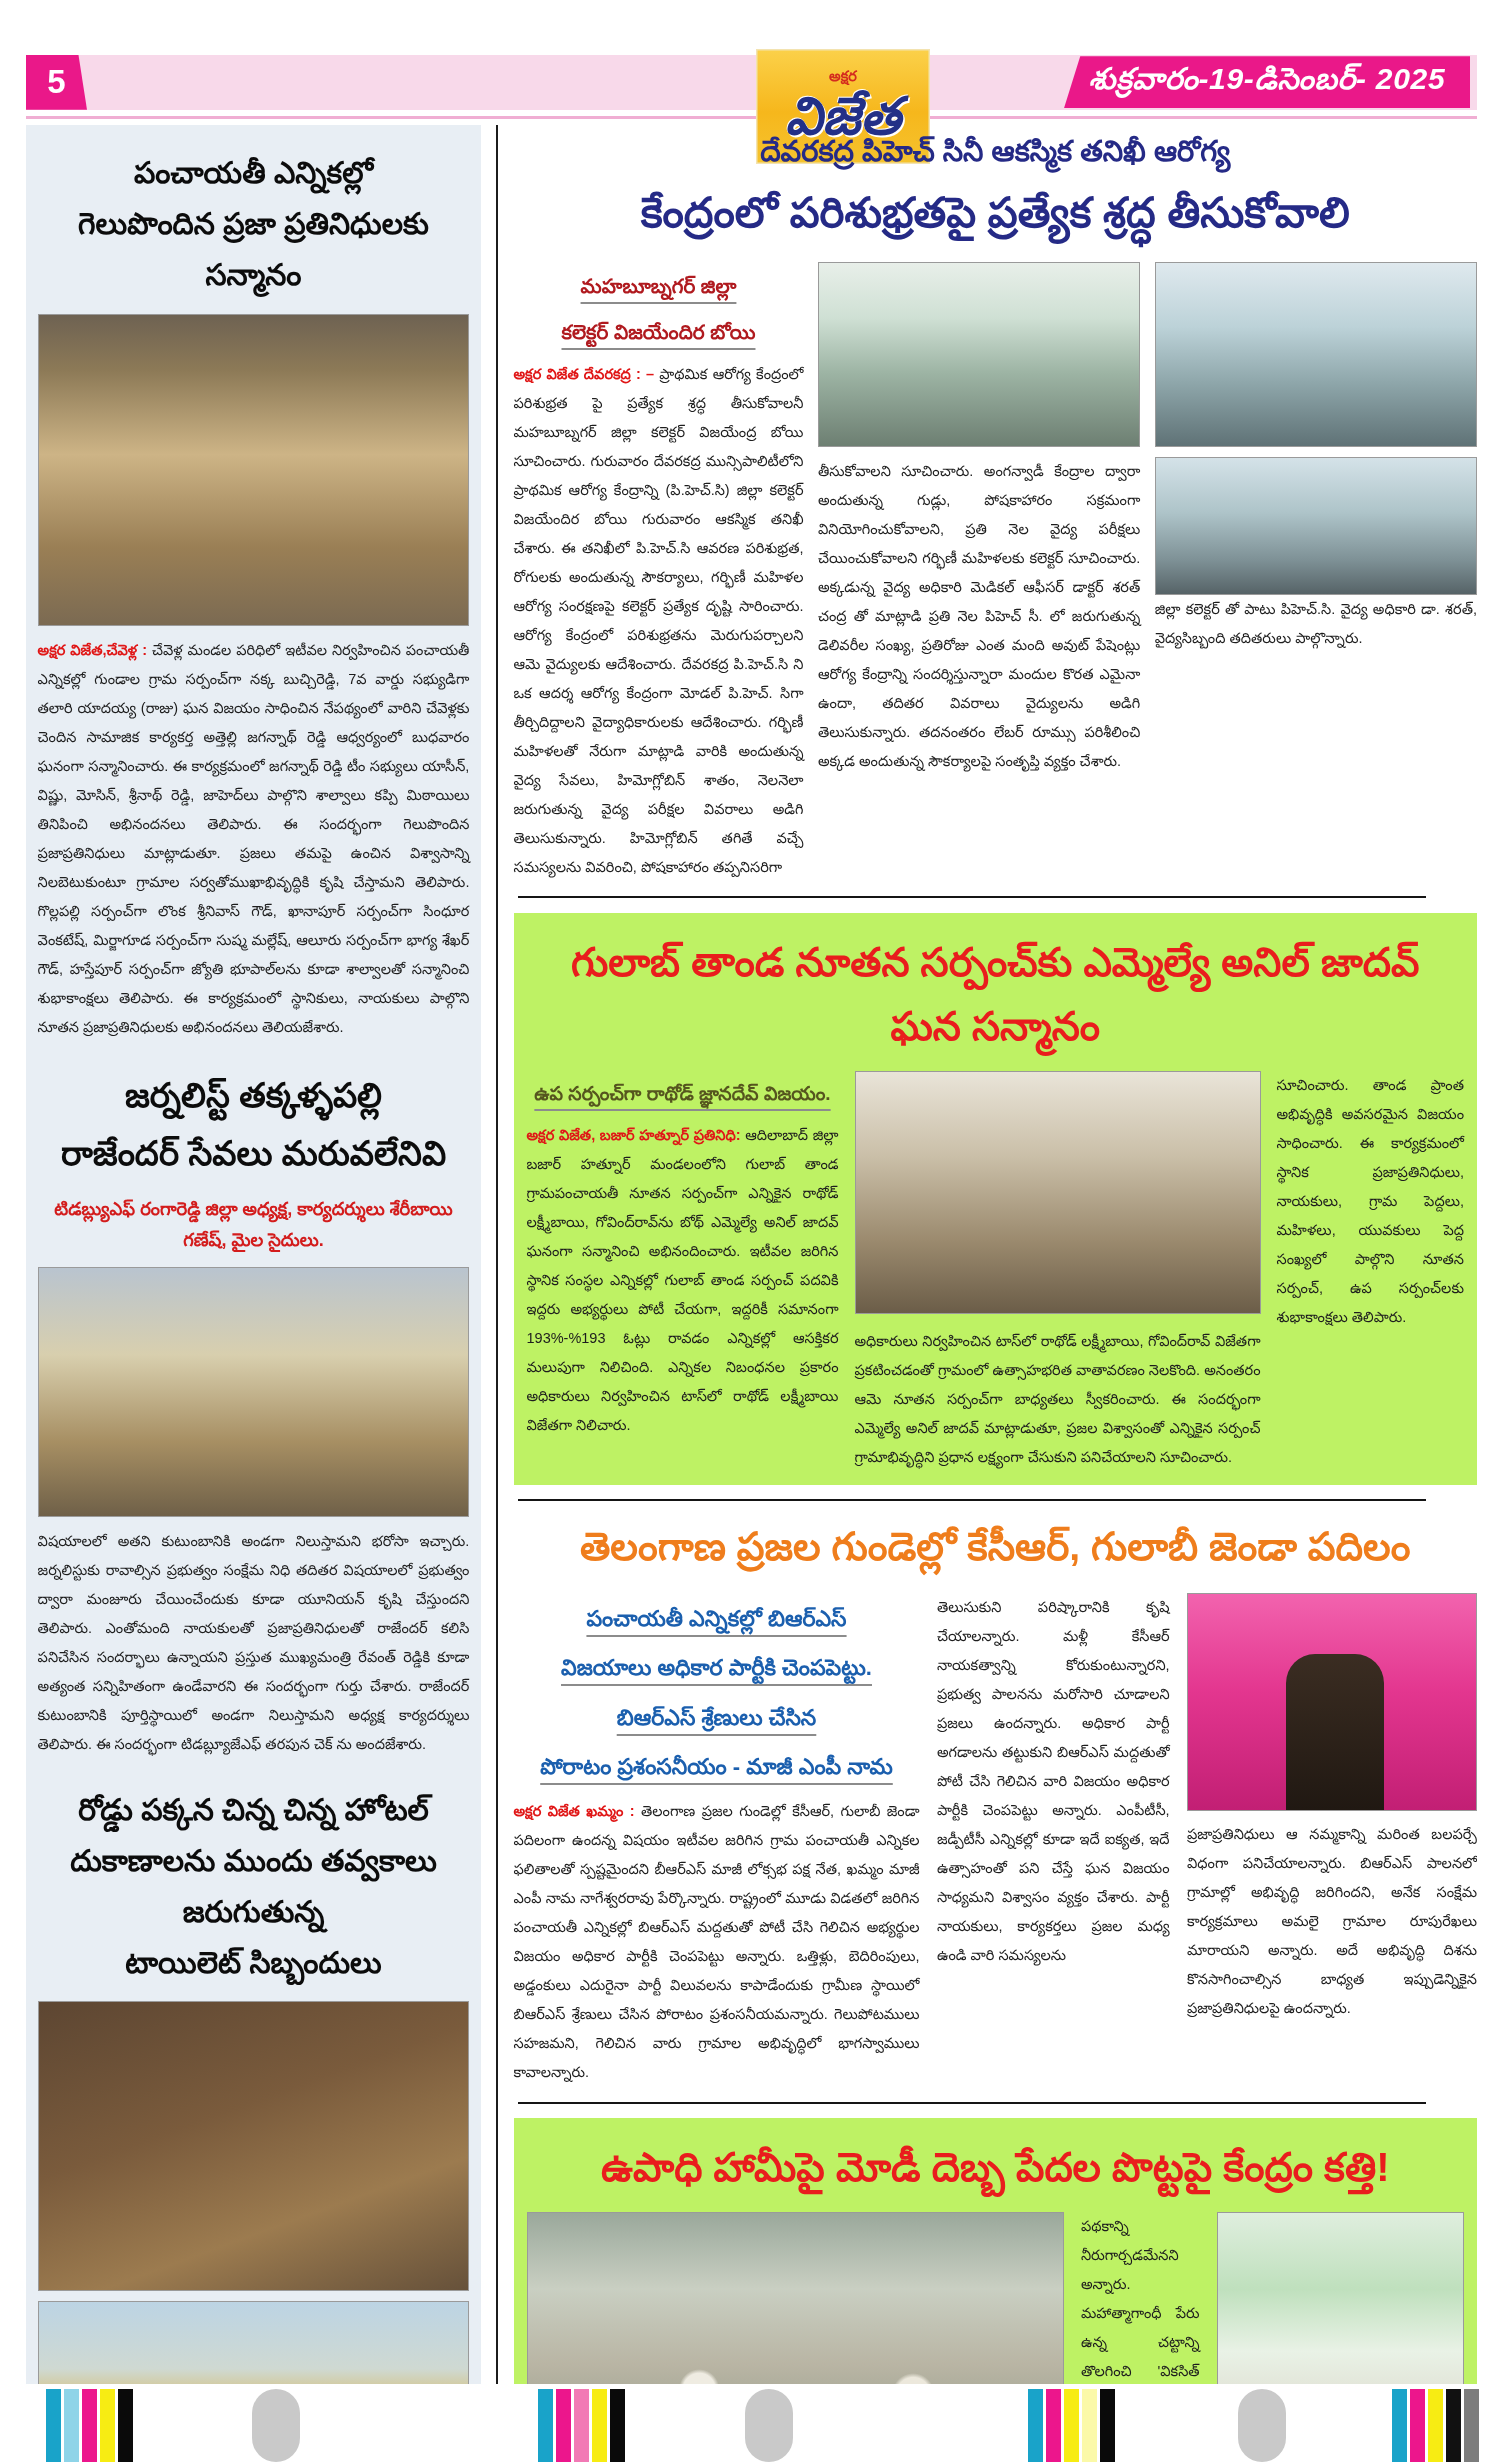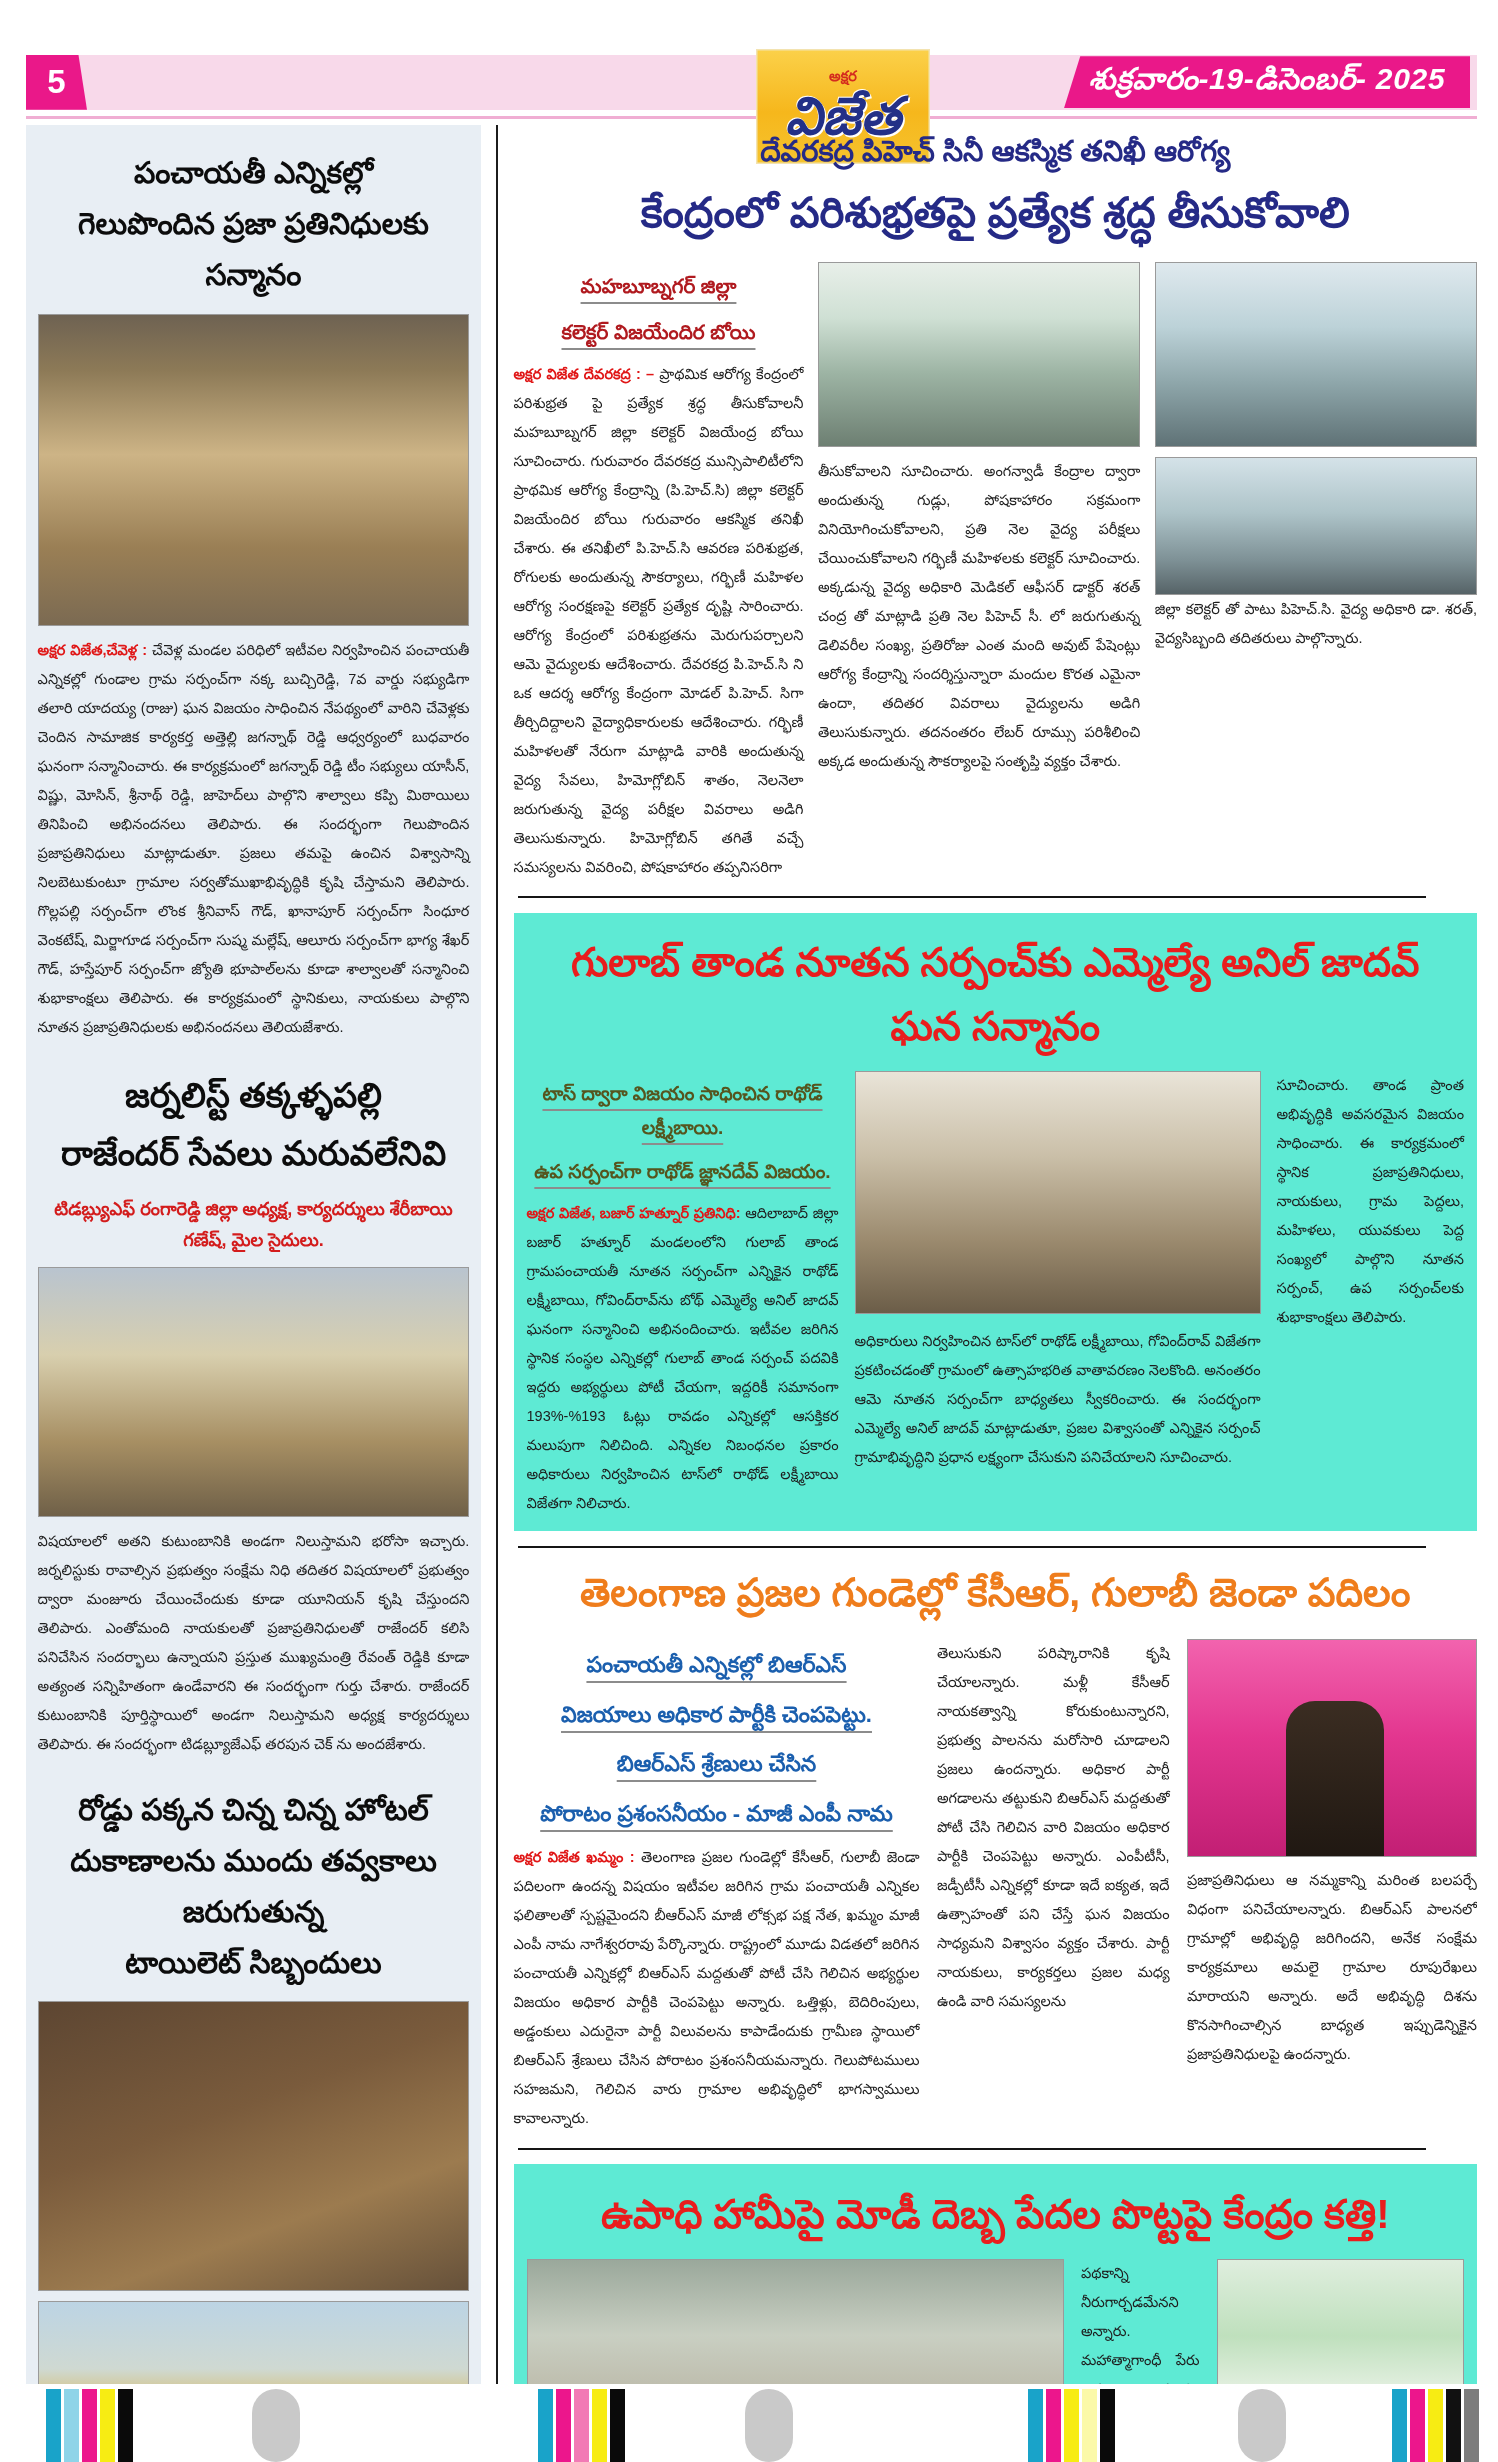--- a/index.html
+++ b/index.html
@@ -46,21 +46,21 @@
   .ph-journalists { height:250px; background:linear-gradient(180deg,#b9c4cf 0%,#d8cfae 35%,#a78f63 70%,#6f6048 100%); margin-top:2.9px; }
   .ph-dirt { height:290px; background:linear-gradient(160deg,#5d4632 0%,#7a5b3c 40%,#9c7käll 0,#9c7b4f 70%,#66513a 100%); background:linear-gradient(160deg,#5d4632 0%,#7a5b3c 40%,#9c7b4f 70%,#66513a 100%); }
   .ph-excavator1 { height:225px; background:linear-gradient(180deg,#bcd4e4 0%,#cfd9d2 30%,#d9b24a 52%,#a9845a 75%,#7c6141 100%); }
   .l-body-wrap { margin-top:10px; }
 
   
   .kicker { color:#252a86; font-size:29px; font-weight:800; text-align:center; margin:2.9px 7.3px 1.5px; line-height:1.6; }
   .head-navy { color:#252a86; font-size:42px; font-weight:800; text-align:center; line-height:1.6; margin:4.4px 14.5px 16px; }
   .head-red { color:#e91d1d; font-size:40px; font-weight:800; text-align:center; line-height:1.6; margin:7.3px 7.3px 13px; }
   .head-orange { color:#ef7d1c; font-size:39px; font-weight:800; text-align:center; line-height:1.6; margin:5.8px 7.3px 14.5px; }
-  .pale { background:#5eead4; padding:10px 13px 13px; }
+  .pale { background:#bef264; padding:10px 13px 13px; }
   .subline { display:block; text-align:center; font-weight:800; line-height:1.8; margin:5.8px auto 10px;
              text-decoration:underline; text-underline-offset:8.7px; text-decoration-thickness:1.5px; text-decoration-color:#8c8c8c; }
   .sub-red { color:#b01a1f; font-size:20px; }
   .sub-olive { color:#55551e; font-size:19px; }
   .sub-blue { color:#1b5fae; font-size:22px; }
 
   .c1-grid { display:grid; grid-template-columns:290px 1fr 1fr; column-gap:14.5px; }
   .ph-hosp1 { height:185px; background:linear-gradient(180deg,#e8efe9 0%,#cfe0d4 30%,#9db4a4 60%,#6d7f72 100%); }
   .ph-hosp2 { height:185px; background:linear-gradient(180deg,#dfe9ee 0%,#bcd2d8 35%,#8fa7ab 65%,#5f7276 100%); }
   .ph-hosp3 { height:138px; margin-top:10px; background:linear-gradient(180deg,#d4e2e8 0%,#aec4c9 40%,#7e9196 75%,#566367 100%); }
@@ -168,21 +168,20 @@
           </div>
         </div>
       </section>
 
       <hr class="hr">
 
       <section class="pale">
         <h1 class="head-red">గులాబ్ తాండ నూతన సర్పంచ్‌కు ఎమ్మెల్యే అనిల్ జాదవ్ ఘన సన్మానం</h1>
         <div class="c2-grid">
           <div>
-            <span class="subline sub-olive">టాస్ ద్వారా విజయం సాధించిన రాథోడ్ లక్ష్మీబాయి.</span>
             <span class="subline sub-olive">ఉప సర్పంచ్‌గా రాథోడ్ జ్ఞానదేవ్ విజయం.</span>
             <p class="body">
               <span class="lead">అక్షర విజేత, బజార్ హత్నూర్ ప్రతినిధి:</span>
               <span>ఆదిలాబాద్ జిల్లా బజార్ హత్నూర్ మండలంలోని గులాబ్ తాండ గ్రామపంచాయతీ నూతన సర్పంచ్‌గా ఎన్నికైన రాథోడ్ లక్ష్మీబాయి, గోవింద్‌రావ్‌ను బోథ్ ఎమ్మెల్యే అనిల్ జాదవ్ ఘనంగా సన్మానించి అభినందించారు. ఇటీవల జరిగిన స్థానిక సంస్థల ఎన్నికల్లో గులాబ్ తాండ సర్పంచ్ పదవికి ఇద్దరు అభ్యర్థులు పోటీ చేయగా, ఇద్దరికీ సమానంగా 193%-%193 ఓట్లు రావడం ఎన్నికల్లో ఆసక్తికర మలుపుగా నిలిచింది. ఎన్నికల నిబంధనల ప్రకారం అధికారులు నిర్వహించిన టాస్‌లో రాథోడ్ లక్ష్మీబాయి విజేతగా నిలిచారు.</span>
             </p>
           </div>
           <div>
             <div class="photo ph-office"></div>
             <p class="body" style="margin-top:13px;">అధికారులు నిర్వహించిన టాస్‌లో రాథోడ్ లక్ష్మీబాయి, గోవింద్‌రావ్ విజేతగా ప్రకటించడంతో గ్రామంలో ఉత్సాహభరిత వాతావరణం నెలకొంది. అనంతరం ఆమె నూతన సర్పంచ్‌గా బాధ్యతలు స్వీకరించారు. ఈ సందర్భంగా ఎమ్మెల్యే అనిల్ జాదవ్ మాట్లాడుతూ, ప్రజల విశ్వాసంతో ఎన్నికైన సర్పంచ్ గ్రామాభివృద్ధిని ప్రధాన లక్ష్యంగా చేసుకుని పనిచేయాలని సూచించారు.</p>
           </div>

